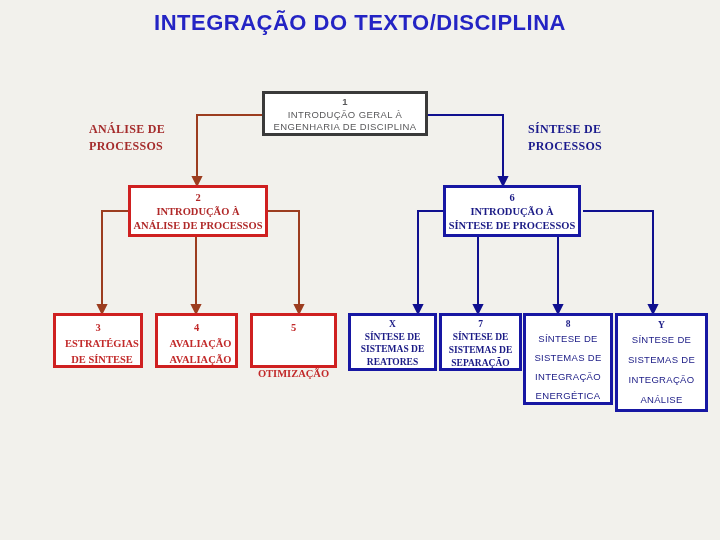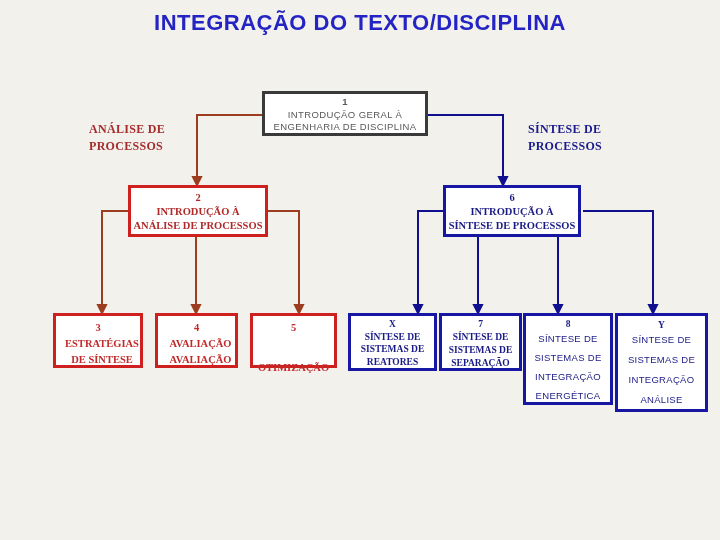--- a/index.html
+++ b/index.html
@@ -41,21 +41,21 @@
   .node.red{
     border:3px solid #CF2020;
     color:#B02828;
     font-family:"Liberation Serif", serif;font-weight:bold;
   }
   .node.box2{left:128px;top:185px;width:140px;height:52px;font-size:10.5px;line-height:14px;padding-top:3px;}
   .node.box3{left:53px;top:313px;width:90px;height:55px;font-size:10.5px;line-height:16px;color:#C22A2A;}
   .node.box4{left:155px;top:313px;width:83px;height:55px;font-size:10.5px;line-height:16px;color:#C22A2A;}
   .node.box5{left:250px;top:313px;width:87px;height:55px;font-size:10.5px;line-height:16px;color:#C22A2A;}
   .node.box3 .body,.node.box4 .body{display:block;text-align:center;padding-left:8px;}
-  .node.box5 .body{display:block;margin-top:24px;}
+  .node.box5 .body{display:block;margin-top:30px;}
   .node.red .num{padding-top:4px;}
   .node.box2 .num{padding-top:0;}
   
   .node.navy{
     border:3px solid #1717A3;
     color:#1A1A85;
     font-family:"Liberation Serif", serif;font-weight:bold;
   }
   .node.box6{left:443px;top:185px;width:138px;height:52px;font-size:10.5px;line-height:14px;padding-top:3px;}
   .node.boxX{left:348px;top:313px;width:89px;height:58px;font-size:9.5px;line-height:12.5px;padding-top:2px;}

